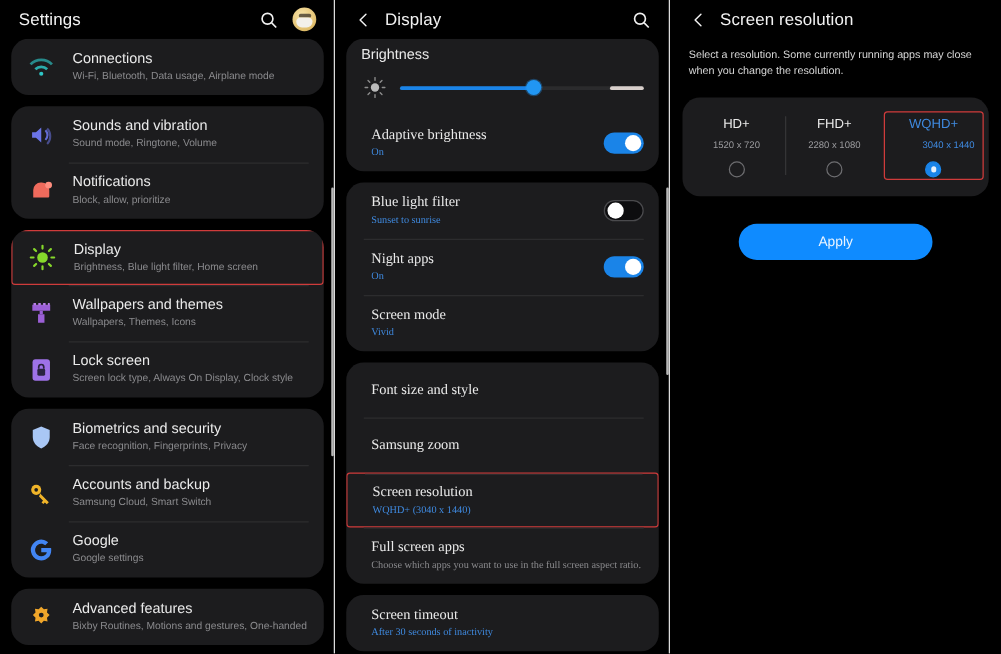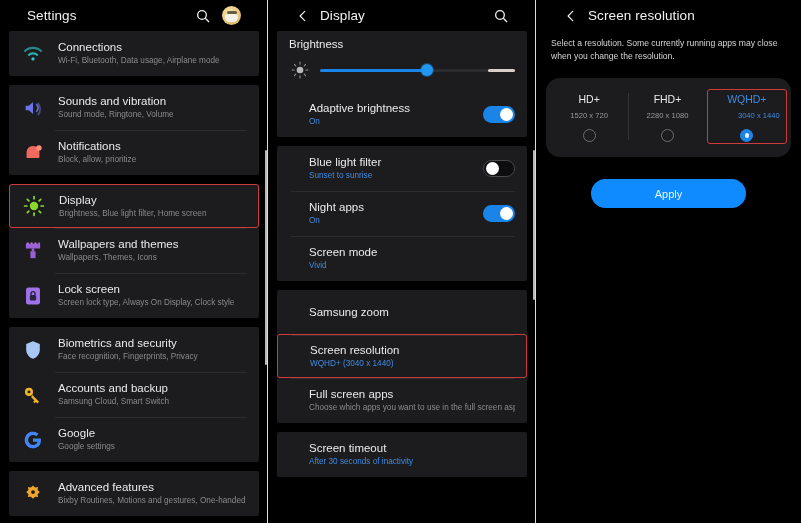--- a/index.html
+++ b/index.html
@@ -19,21 +19,21 @@
     overflow: hidden;
   }
   .panel.p1 { width: 268px; }
   .panel.p2 { width: 268px; }
   .panel.p3 { width: 265px; }
 
   
   .hdr {
     height: 31px;
     display: flex; align-items: center;
-    padding: 0 27px;
+    padding: 0 15px;
     background: #000;
   }
   .hdr .title {
     color: #f2f2f2;
     font-size: 13.5px;
     letter-spacing: .1px;
   }
   .hdr.p1-hdr .title { font-size: 13.5px; }
   .hdr .spacer { flex: 1; }
   .back-ico {
@@ -62,21 +62,21 @@
 
   
   .scroll {
     height: calc(523px - 31px);
     padding: 0 9px 0 9px;
     overflow: hidden;
     position: relative;
   }
   .card {
     background: #1c1c1e;
-    border-radius: 2px;
+    border-radius: 14px;
     margin-bottom: 9px;
     overflow: hidden;
   }
   .row {
     display: flex; align-items: center;
     padding: 9px 12px 9px 12px;
     min-height: 44px;
     position: relative;
   }
   .row + .row::before {
@@ -100,21 +100,21 @@
   }
   .row .t2.blue { color: #3f8ae0; }
 
   .row.hi {
     border: 1.4px solid #cf3b3b;
     border-radius: 3px;
     padding-top: 7.6px; padding-bottom: 7.6px;
   }
 
   
-  .row.noico { padding-left: 32px; }
+  .row.noico { padding-left: 20px; font-family: Liberation Serif, serif; }
   .row.noico + .row.noico::before { left: 14px; }
 
   
   .toggle {
     width: 32px; height: 17px; border-radius: 9px;
     position: relative; flex: 0 0 auto; margin-left: 8px;
   }
   .toggle.on { background: #1a84e8; }
   .toggle.off { background: #0d0d0f; border: 1.2px solid #4a4a4d; }
   .toggle .knob {
@@ -448,20 +448,25 @@
           <div class="txt">
             <div class="t1">Screen mode</div>
             <div class="t2 blue">Vivid</div>
           </div>
         </div>
       </div>
 
       <div class="card">
         <div class="row noico">
           <div class="txt">
+            <div class="t1">Font size and style</div>
+          </div>
+        </div>
+        <div class="row noico">
+          <div class="txt">
             <div class="t1">Samsung zoom</div>
           </div>
         </div>
         <div class="row noico hi">
           <div class="txt">
             <div class="t1">Screen resolution</div>
             <div class="t2 blue">WQHD+ (3040 x 1440)</div>
           </div>
         </div>
         <div class="row noico">

